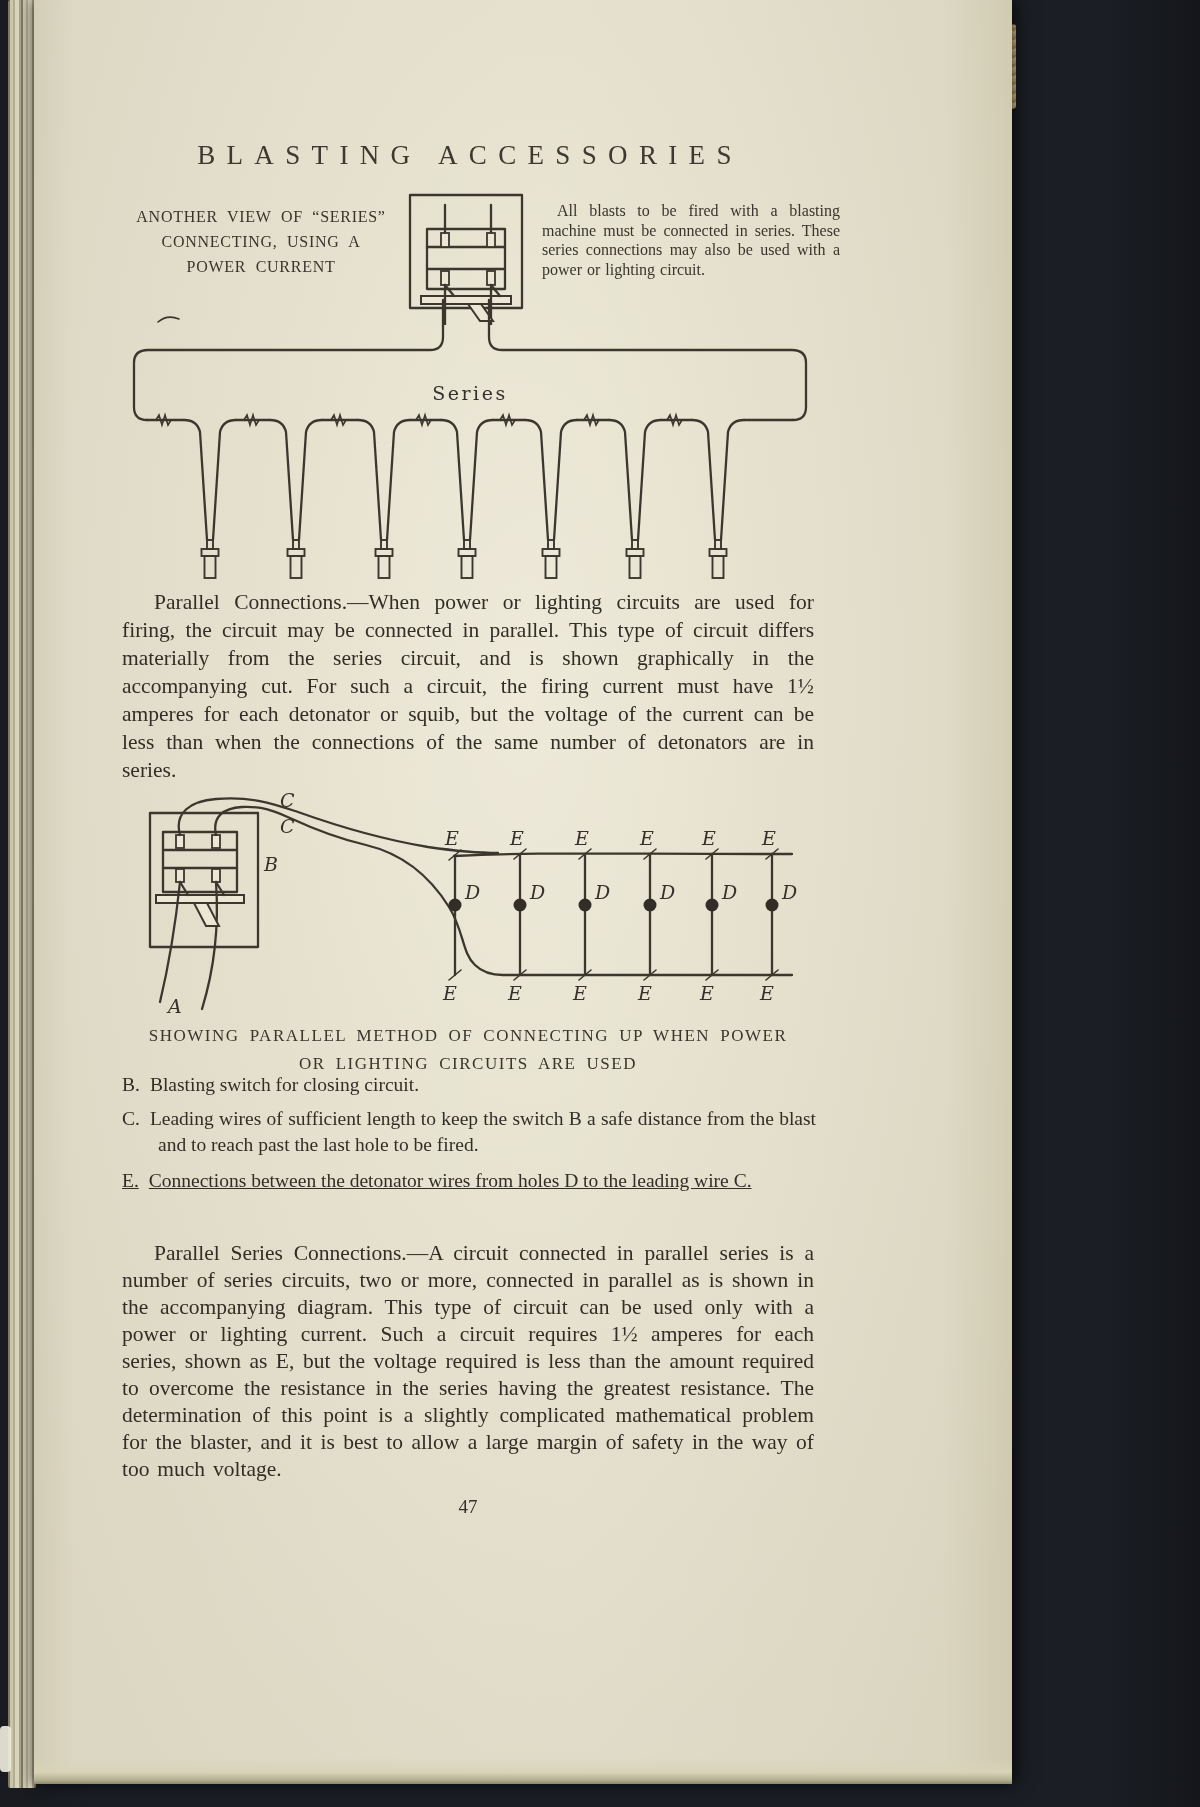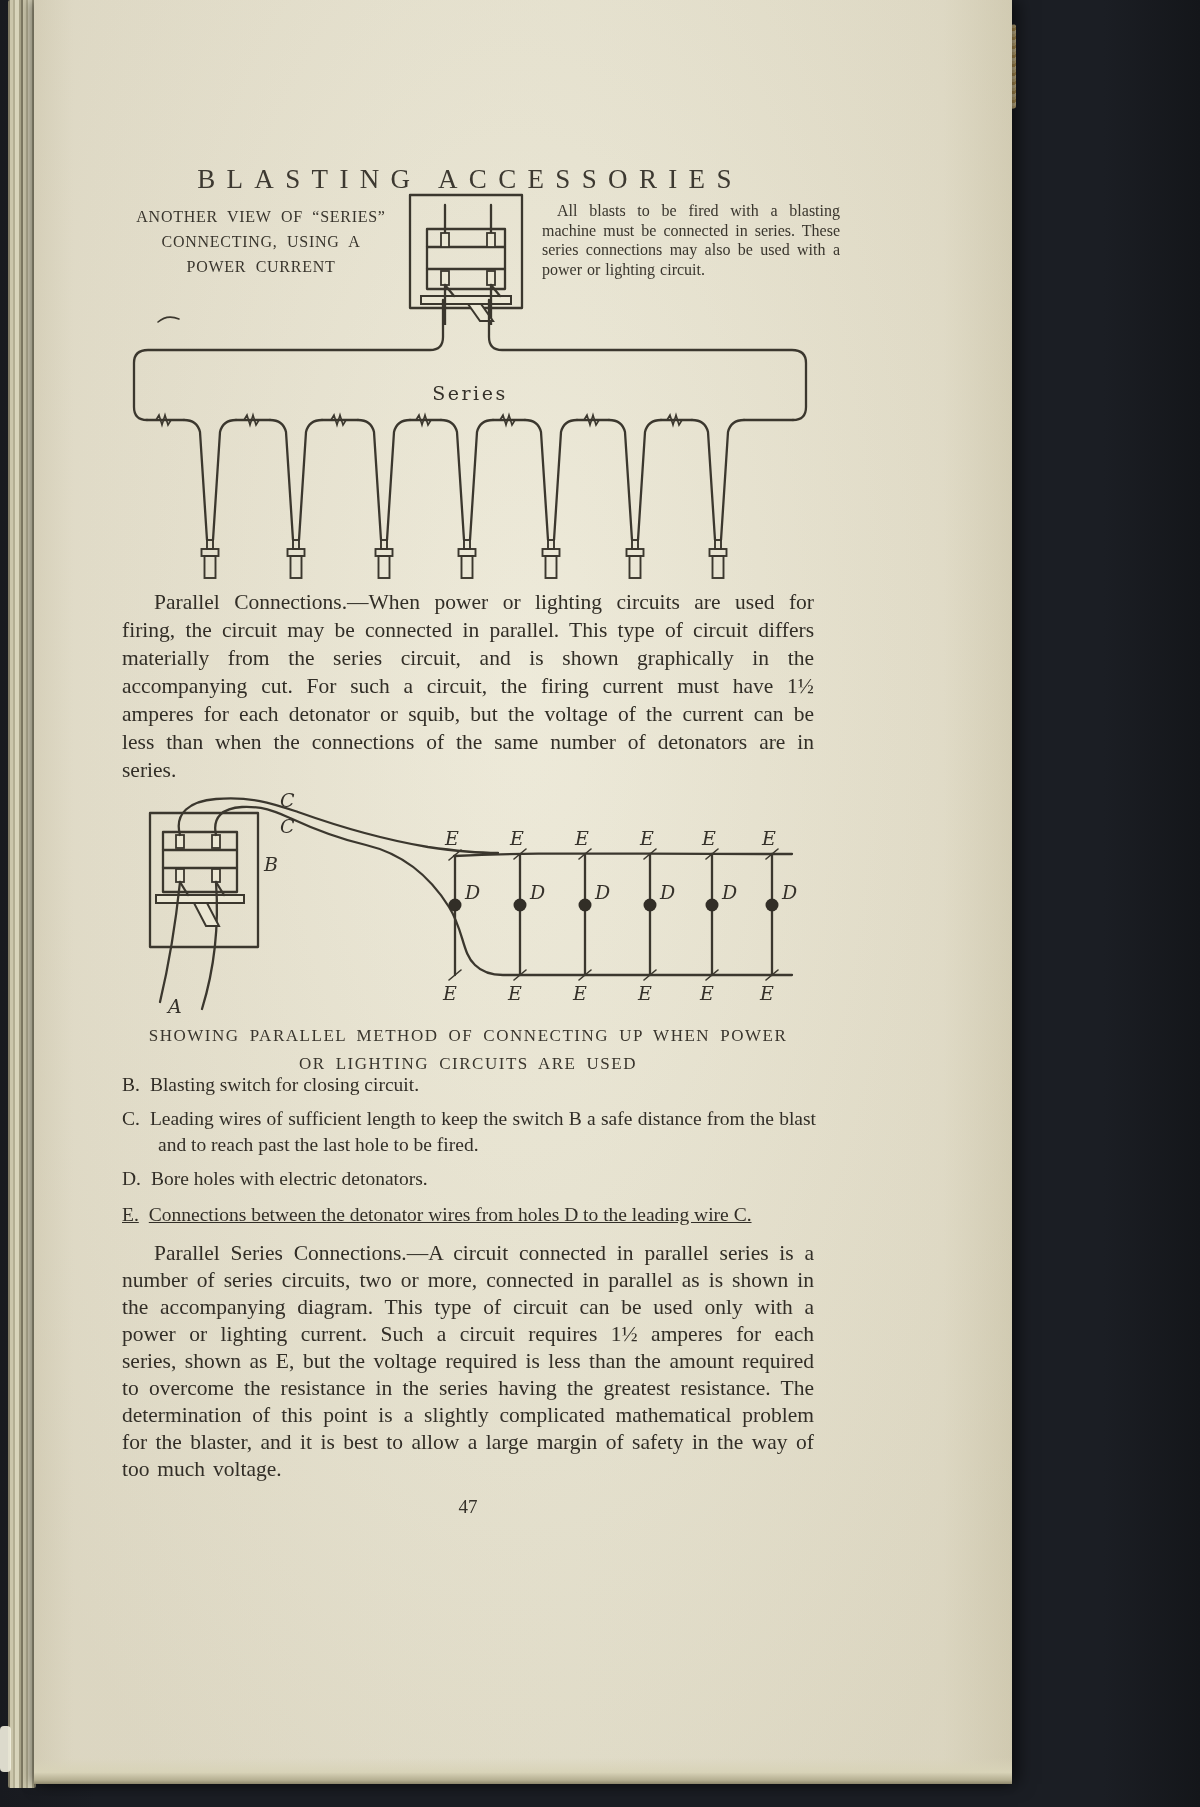--- a/index.html
+++ b/index.html
@@ -17,21 +17,21 @@
     transform:skewY(-6deg);border-radius:2px;}
   .page{position:absolute;left:34px;top:0;width:978px;height:1784px;
     background:linear-gradient(90deg,#e0dac4 0%,#eae5d2 4%,#ebe7d4 55%,#e9e4d0 93%,#ddd7bf 100%);
     box-shadow:6px 0 16px rgba(0,0,0,.55), -4px 0 10px rgba(0,0,0,.35);}
   .page::before{content:"";position:absolute;inset:0;pointer-events:none;
     background:radial-gradient(ellipse at 50% 38%,rgba(255,255,255,.13),rgba(93,82,48,.10) 88%);}
   .page-bottom-edge{position:absolute;left:0;top:1758px;width:100%;height:26px;
     background:linear-gradient(180deg,rgba(234,230,211,0) 0%,#d8d3b8 55%,#b5af92 85%,#8d876c 100%);}
   .ink{color:#35312a;}
   .page-title{position:absolute;left:0;top:140px;width:872px;text-align:center;
-    font-size:27px;letter-spacing:.42em;color:#3d3931;font-weight:400;margin-top:24px;}
+    font-size:27px;letter-spacing:.42em;color:#3d3931;font-weight:400;}
   
   .fig1-caption{position:absolute;left:86px;top:204px;width:282px;text-align:center;
     font-size:16px;line-height:25px;letter-spacing:.045em;word-spacing:.3em;color:#39352d;}
   .machine-svg{position:absolute;left:374px;top:193px;}
   .fig1-sidetext{position:absolute;left:508px;top:201px;width:298px;font-size:16px;
     line-height:19.5px;text-align:justify;text-indent:15px;color:#39352d;word-spacing:1px;}
   .series-svg{position:absolute;left:84px;top:300px;overflow:visible;}
   svg .wire{fill:none;stroke:#3b372e;stroke-width:2.3;stroke-linecap:round;stroke-linejoin:round;}
   svg .thin{fill:none;stroke:#3b372e;stroke-width:1.6;stroke-linecap:round;}
   svg .paperfill{fill:#ebe7d4;stroke:#3b372e;stroke-width:2;}
@@ -200,21 +200,20 @@
     <div class="fig2-caption">
       <div>SHOWING PARALLEL METHOD OF CONNECTING UP WHEN POWER</div>
       <div>OR LIGHTING CIRCUITS ARE USED</div>
     </div>
 
     <div class="legend">
       <div class="legend-row">
         <div class="legend-item"><span class="legend-key">B.</span><span>Blasting switch for closing circuit.</span></div>
       </div>
       <div class="legend-item gap"><span class="legend-key">C.</span><span>Leading wires of sufficient length to keep the switch B a safe distance from the blast and to reach past the last hole to be fired.</span></div>
-      <div class="legend-item gap"><span class="legend-key">D.</span><span>Bore holes with electric detonators.</span></div>
       <div class="legend-item gap-lg"><span class="legend-key">E.</span><span>Connections between the detonator wires from holes D to the leading wire C.</span></div>
     </div>
 
     <div class="para p2"><span class="lead">Parallel Series Connections</span><span>.—A circuit connected in parallel series is a number of series circuits, two or more, connected in parallel as is shown in the accompanying diagram.  This type of circuit can be used only with a power or lighting current.  Such a circuit requires 1½ amperes for each series, shown as E, but the voltage required is less than the amount required to overcome the resistance in the series having the greatest resistance.  The determination of this point is a slightly complicated mathematical problem for the blaster, and it is best to allow a large margin of safety in the way of too much voltage.</span></div>
 
     <div class="page-num">47</div>
 
     <div class="page-bottom-edge"></div>
   </div>
 </div>

